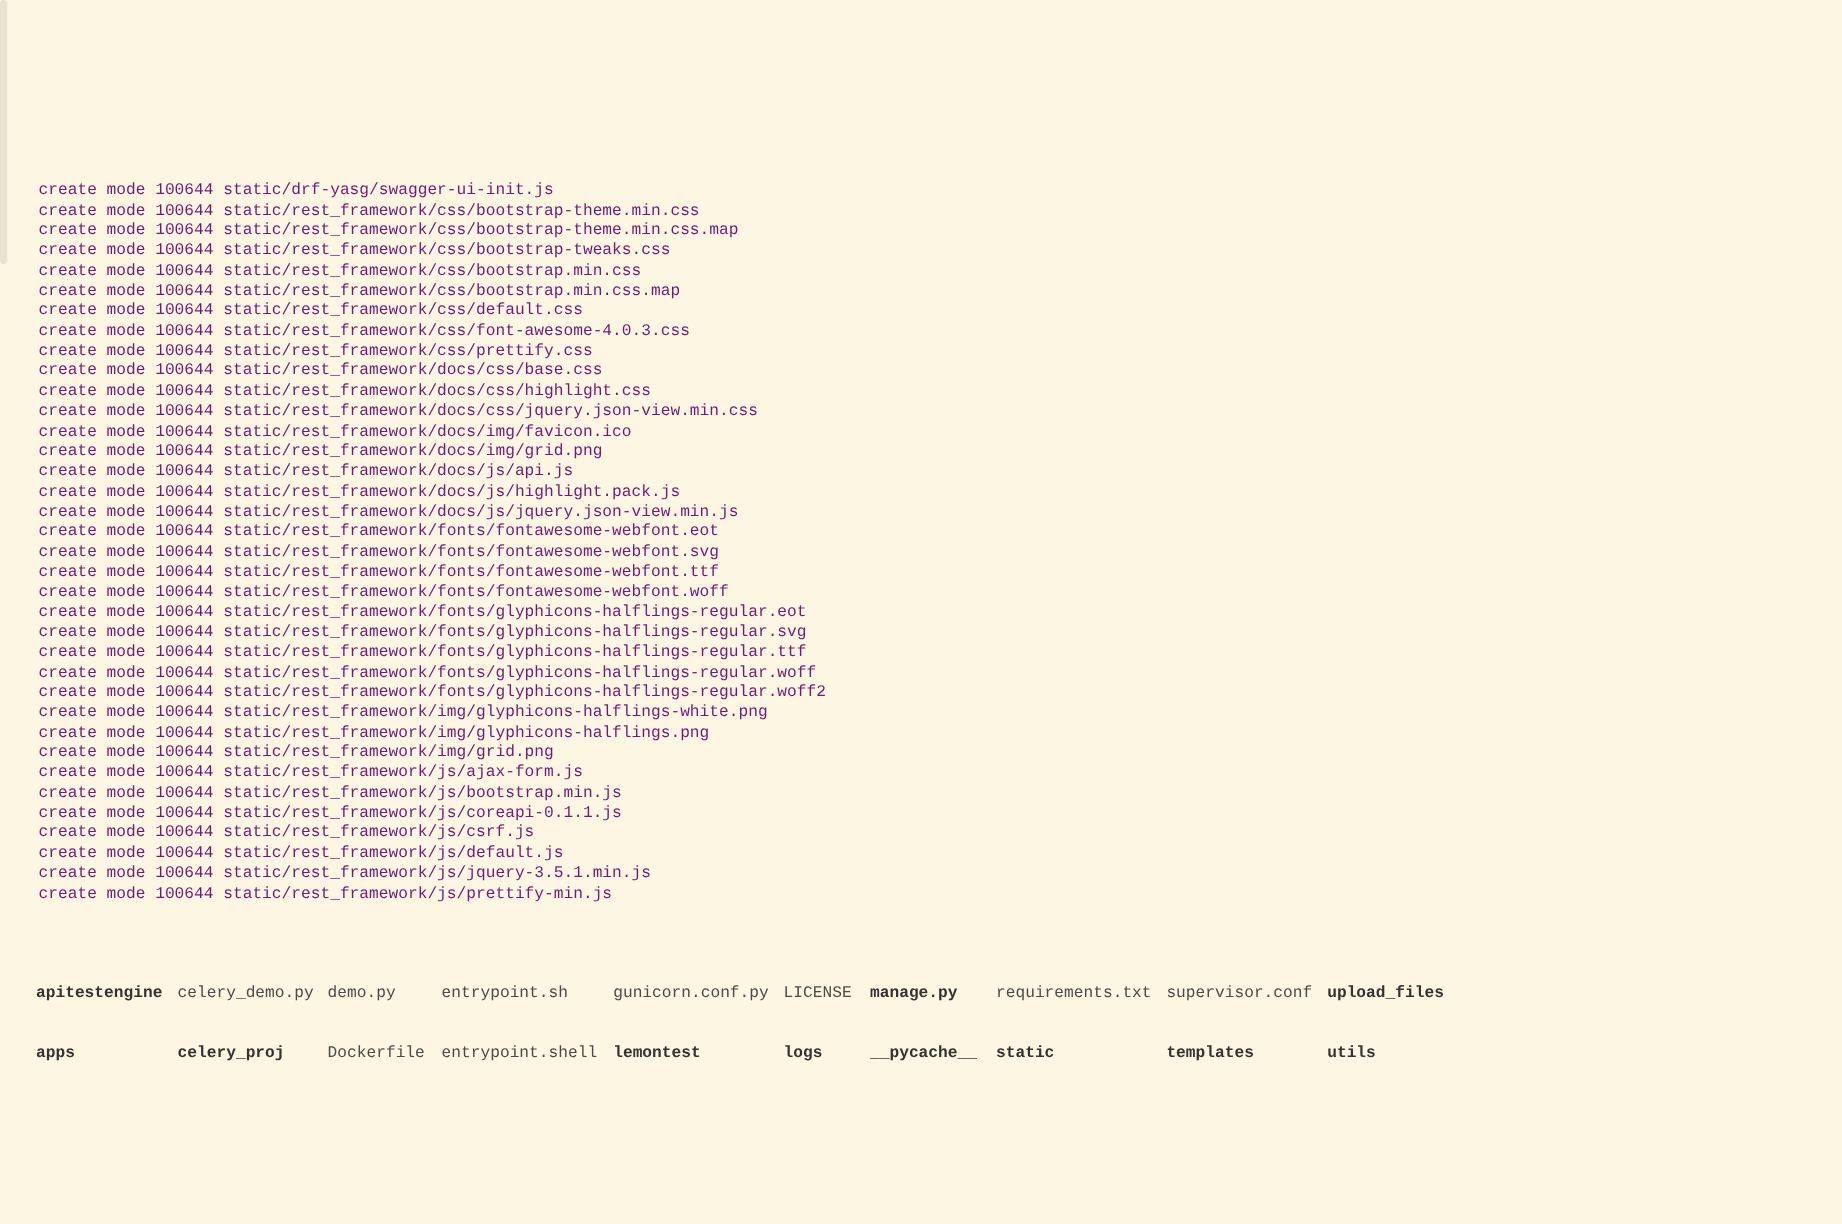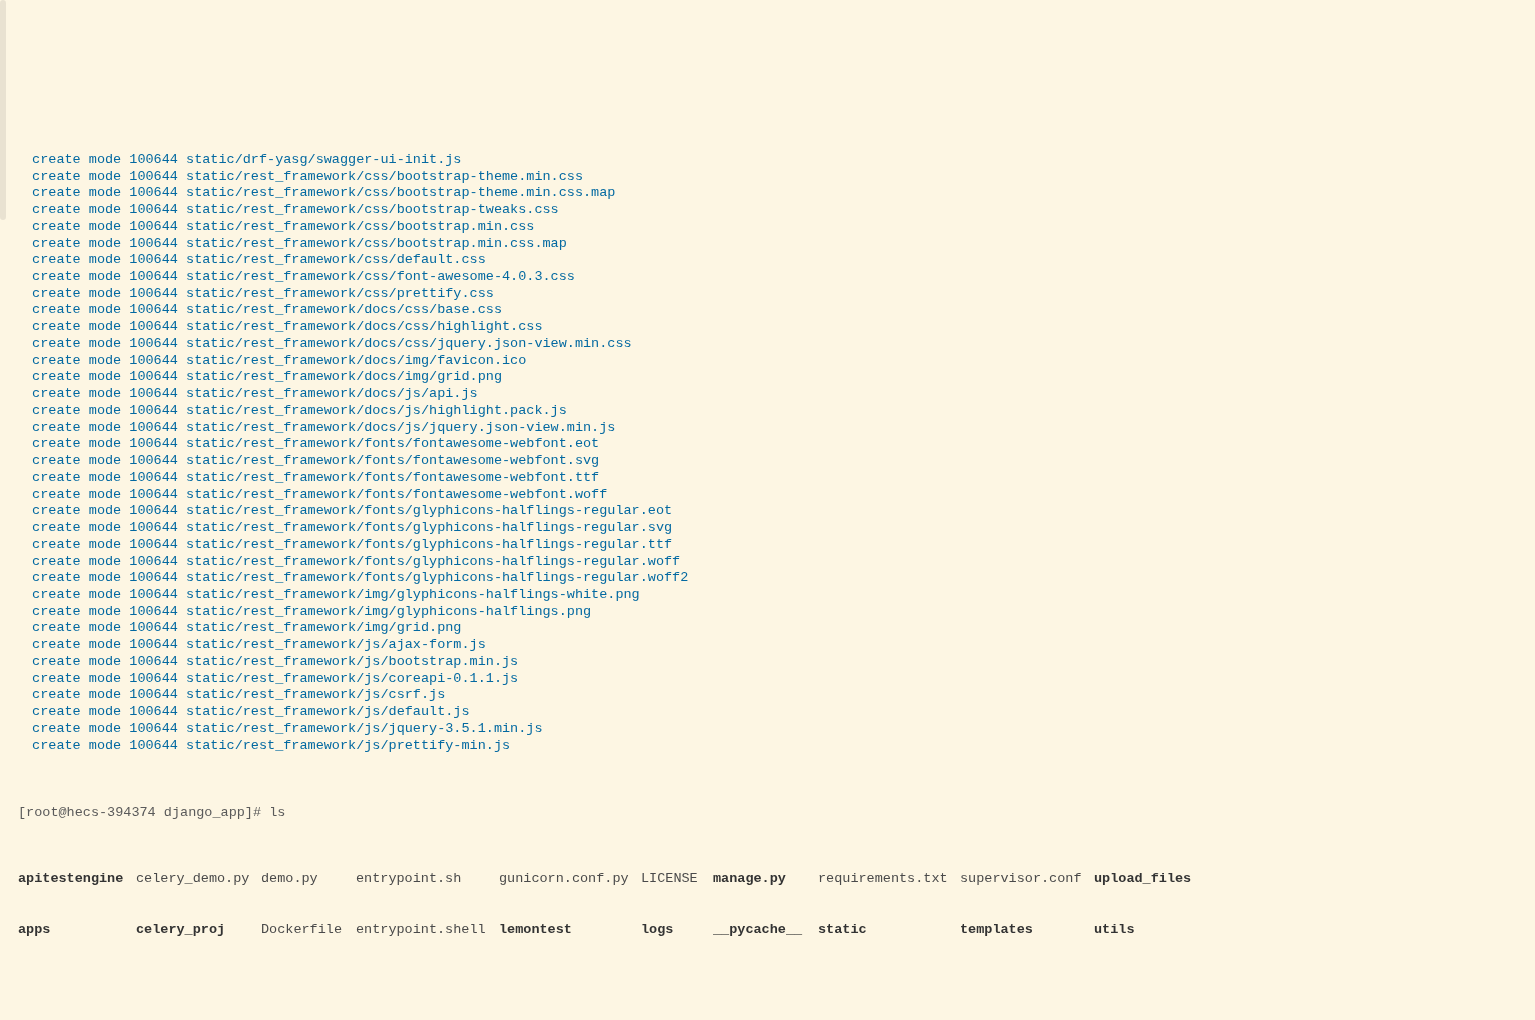--- a/index.html
+++ b/index.html
@@ -8,45 +8,44 @@
       color: #4a4a4a;
       font-family: "Consolas", "Monaco", "Courier New", monospace;
       font-size: 13.5px;
       line-height: 1.24;
       padding: 18px 0 0 0;
       white-space: pre;
       min-height: 1020px;
       position: relative;
     }
     .terminal { padding: 0; }
-    .line { padding: 0 18px; color: #0369a1; }
+    .line { padding: 0 18px; color: #701a75; }
     .line.indent { padding-left: 24px; }
     .bold { font-weight: bold; color: #333; }
-    .ls-row { padding: 0 18px; display: flex; }
+    .ls-row { padding: 0 18px; display: flex; margin-left: 12px; }
     .ls-cell { display: inline-block; }
     .prompt-line { padding: 0 18px; color: #5a5a5a; }
     .scrollbar-indicator {
       position: absolute;
       left: 0; top: 0;
       width: 6px; height: 220px;
       background: rgba(0,0,0,0.08);
       border-radius: 3px;
     }
   </style>
 </head>
 <body>
 
 
 
 <div class="scrollbar-indicator"></div>
 <div class="terminal">
 
   <div id="git-lines"><div class="line indent"> create mode 100644 static/drf-yasg/swagger-ui-init.js</div><div class="line indent"> create mode 100644 static/rest_framework/css/bootstrap-theme.min.css</div><div class="line indent"> create mode 100644 static/rest_framework/css/bootstrap-theme.min.css.map</div><div class="line indent"> create mode 100644 static/rest_framework/css/bootstrap-tweaks.css</div><div class="line indent"> create mode 100644 static/rest_framework/css/bootstrap.min.css</div><div class="line indent"> create mode 100644 static/rest_framework/css/bootstrap.min.css.map</div><div class="line indent"> create mode 100644 static/rest_framework/css/default.css</div><div class="line indent"> create mode 100644 static/rest_framework/css/font-awesome-4.0.3.css</div><div class="line indent"> create mode 100644 static/rest_framework/css/prettify.css</div><div class="line indent"> create mode 100644 static/rest_framework/docs/css/base.css</div><div class="line indent"> create mode 100644 static/rest_framework/docs/css/highlight.css</div><div class="line indent"> create mode 100644 static/rest_framework/docs/css/jquery.json-view.min.css</div><div class="line indent"> create mode 100644 static/rest_framework/docs/img/favicon.ico</div><div class="line indent"> create mode 100644 static/rest_framework/docs/img/grid.png</div><div class="line indent"> create mode 100644 static/rest_framework/docs/js/api.js</div><div class="line indent"> create mode 100644 static/rest_framework/docs/js/highlight.pack.js</div><div class="line indent"> create mode 100644 static/rest_framework/docs/js/jquery.json-view.min.js</div><div class="line indent"> create mode 100644 static/rest_framework/fonts/fontawesome-webfont.eot</div><div class="line indent"> create mode 100644 static/rest_framework/fonts/fontawesome-webfont.svg</div><div class="line indent"> create mode 100644 static/rest_framework/fonts/fontawesome-webfont.ttf</div><div class="line indent"> create mode 100644 static/rest_framework/fonts/fontawesome-webfont.woff</div><div class="line indent"> create mode 100644 static/rest_framework/fonts/glyphicons-halflings-regular.eot</div><div class="line indent"> create mode 100644 static/rest_framework/fonts/glyphicons-halflings-regular.svg</div><div class="line indent"> create mode 100644 static/rest_framework/fonts/glyphicons-halflings-regular.ttf</div><div class="line indent"> create mode 100644 static/rest_framework/fonts/glyphicons-halflings-regular.woff</div><div class="line indent"> create mode 100644 static/rest_framework/fonts/glyphicons-halflings-regular.woff2</div><div class="line indent"> create mode 100644 static/rest_framework/img/glyphicons-halflings-white.png</div><div class="line indent"> create mode 100644 static/rest_framework/img/glyphicons-halflings.png</div><div class="line indent"> create mode 100644 static/rest_framework/img/grid.png</div><div class="line indent"> create mode 100644 static/rest_framework/js/ajax-form.js</div><div class="line indent"> create mode 100644 static/rest_framework/js/bootstrap.min.js</div><div class="line indent"> create mode 100644 static/rest_framework/js/coreapi-0.1.1.js</div><div class="line indent"> create mode 100644 static/rest_framework/js/csrf.js</div><div class="line indent"> create mode 100644 static/rest_framework/js/default.js</div><div class="line indent"> create mode 100644 static/rest_framework/js/jquery-3.5.1.min.js</div><div class="line indent"> create mode 100644 static/rest_framework/js/prettify-min.js</div></div>
 
-  <div class="prompt-line"><span>[root@hecs-394374 django_app]# </span><span>ls</span></div>
 
   <div class="ls-row" id="ls-row1"><span class="ls-cell bold" style="width: 118px;">apitestengine</span><span class="ls-cell" style="width: 125px;">celery_demo.py</span><span class="ls-cell" style="width: 95px;">demo.py</span><span class="ls-cell" style="width: 143px;">entrypoint.sh</span><span class="ls-cell" style="width: 142px;">gunicorn.conf.py</span><span class="ls-cell" style="width: 72px;">LICENSE</span><span class="ls-cell bold" style="width: 105px;">manage.py</span><span class="ls-cell" style="width: 142px;">requirements.txt</span><span class="ls-cell" style="width: 134px;">supervisor.conf</span><span class="ls-cell bold" style="width: 120px;">upload_files</span></div>
   <div class="ls-row" id="ls-row2"><span class="ls-cell bold" style="width: 118px;">apps</span><span class="ls-cell bold" style="width: 125px;">celery_proj</span><span class="ls-cell" style="width: 95px;">Dockerfile</span><span class="ls-cell" style="width: 143px;">entrypoint.shell</span><span class="ls-cell bold" style="width: 142px;">lemontest</span><span class="ls-cell bold" style="width: 72px;">logs</span><span class="ls-cell bold" style="width: 105px;">__pycache__</span><span class="ls-cell bold" style="width: 142px;">static</span><span class="ls-cell bold" style="width: 134px;">templates</span><span class="ls-cell bold" style="width: 120px;">utils</span></div>
 
   
   
   
   
   
   

